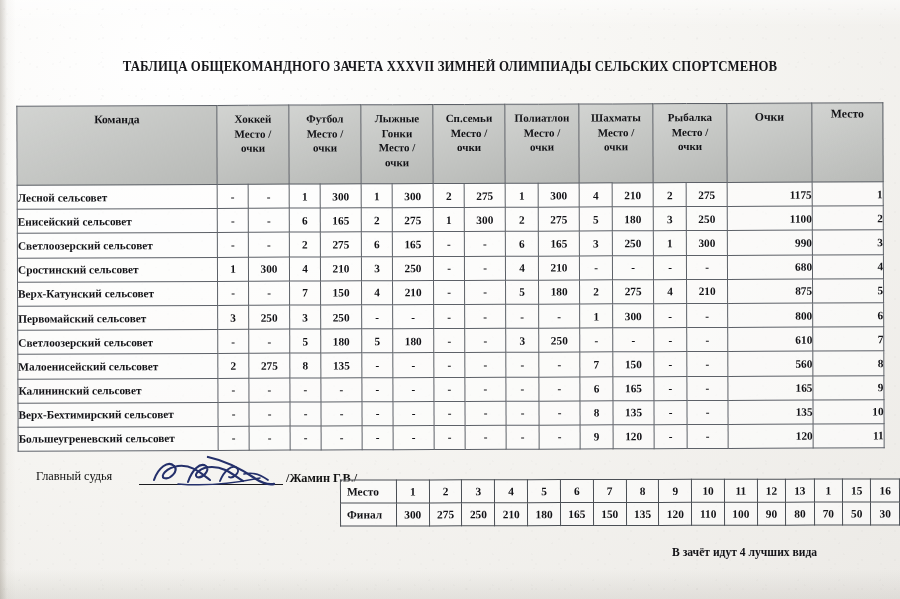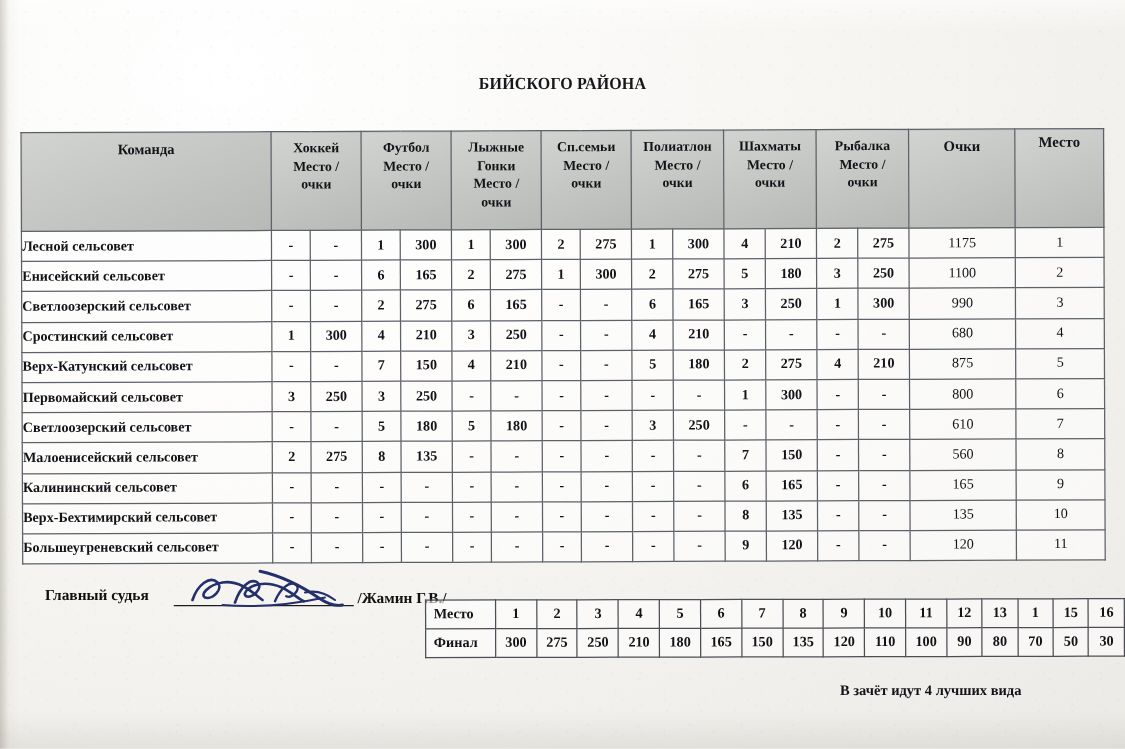--- a/index.html
+++ b/index.html
@@ -116,37 +116,37 @@
     font-weight: bold;
     font-size: 11.6px;
     white-space: nowrap;
   }
   td.num {
     text-align: center;
     font-weight: bold;
     font-size: 11.6px;
   }
   td.total, td.rank {
-    text-align: center;
+    text-align: right;
     padding-left: 7px;
-    font-weight: normal;
+    font-weight: bold;
     font-size: 11.8px;
   }
 
   
   #sign-block {
     position: absolute;
     left: 36px; top: 462px;
     width: 320px;
     height: 34px;
   }
   #sign-label {
     position: absolute;
     left: 0; top: 7px;
-    font-weight: bold;
+    font-weight: normal;
     font-size: 12.3px;
     white-space: nowrap;
   }
   #sign-rule {
     position: absolute;
     left: 103px; top: 22px;
     width: 144px;
     border-bottom: 1.4px solid #1c1c20;
   }
   #sign-name {
@@ -204,21 +204,21 @@
   }
 </style>
 </head>
 <body>
 
 <div id="sheet">
   <div id="grain"></div>
 </div>
 
 <div id="title-block">
-  <div class="title-line">БИЙСКОГО РАЙОНА</div>
+  <div class="title-line">ТАБЛИЦА ОБЩЕКОМАНДНОГО ЗАЧЕТА XXXVII ЗИМНЕЙ ОЛИМПИАДЫ СЕЛЬСКИХ СПОРТСМЕНОВ</div>
 </div>
 
 <div id="main-table-wrap">
   <table class="grid">
     <colgroup>
       <col style="width:200px">
       <col style="width:31px">
         <col style="width:41px">
       <col style="width:31px">
         <col style="width:41px">

